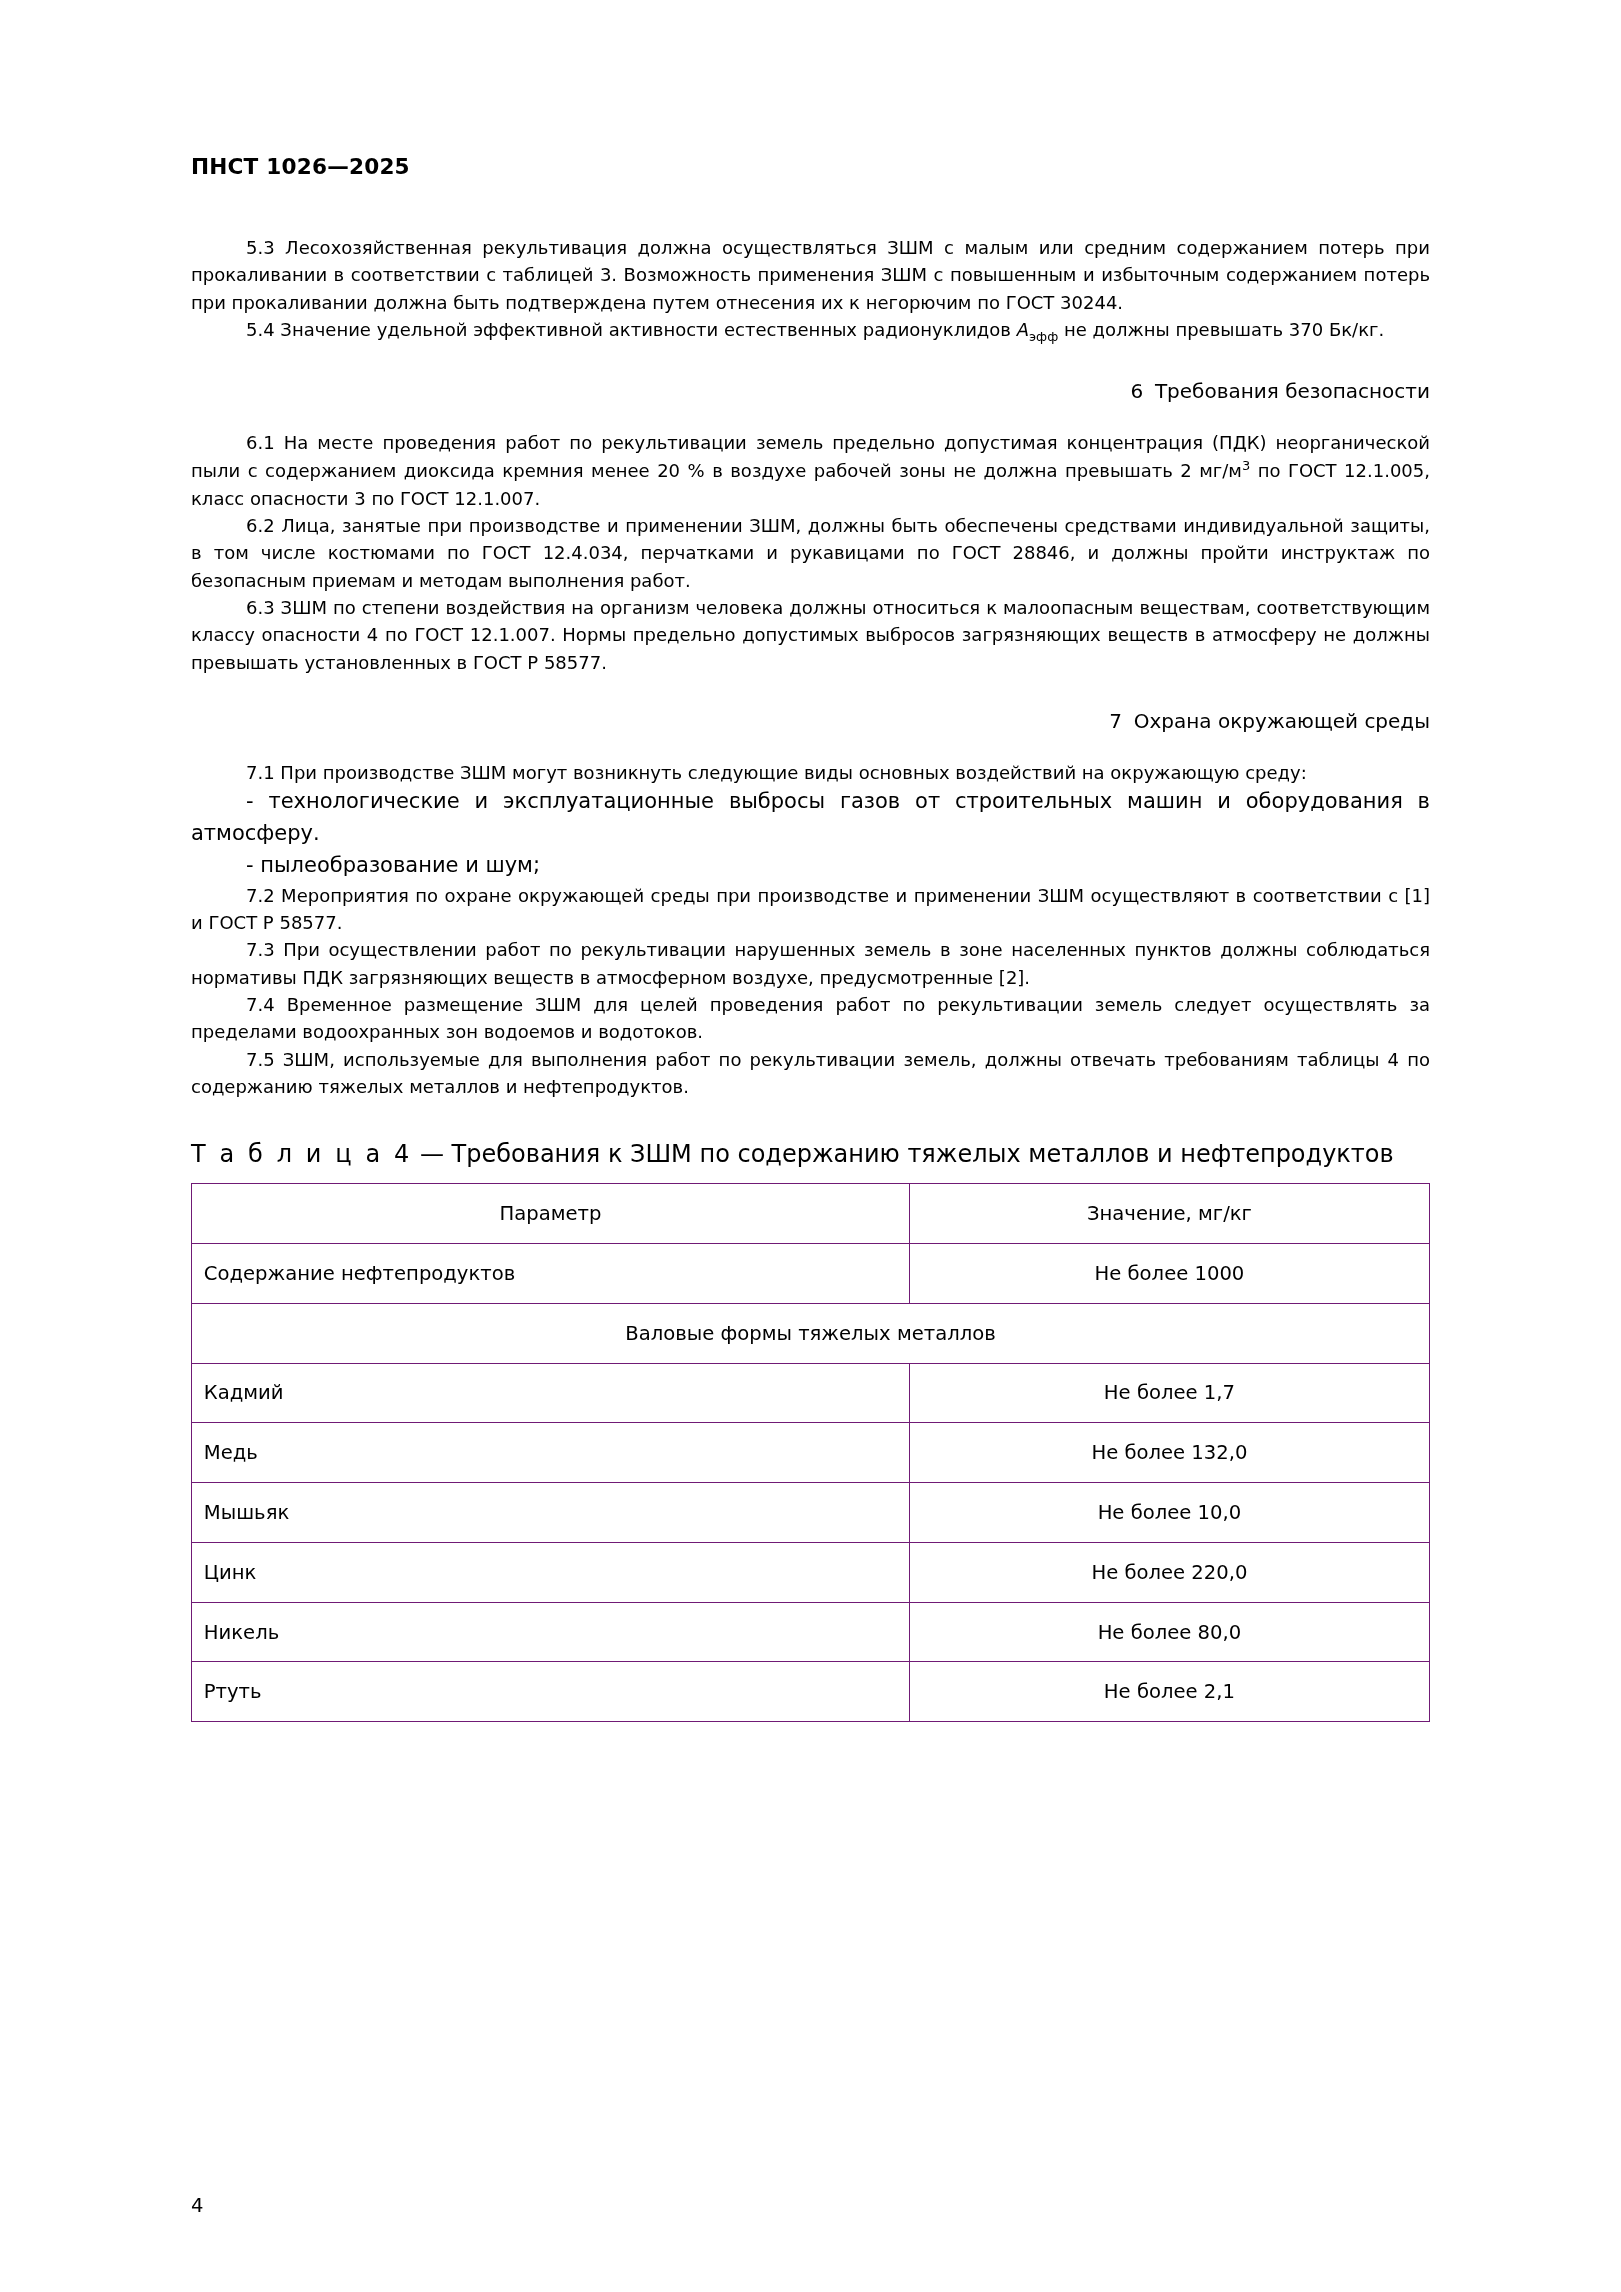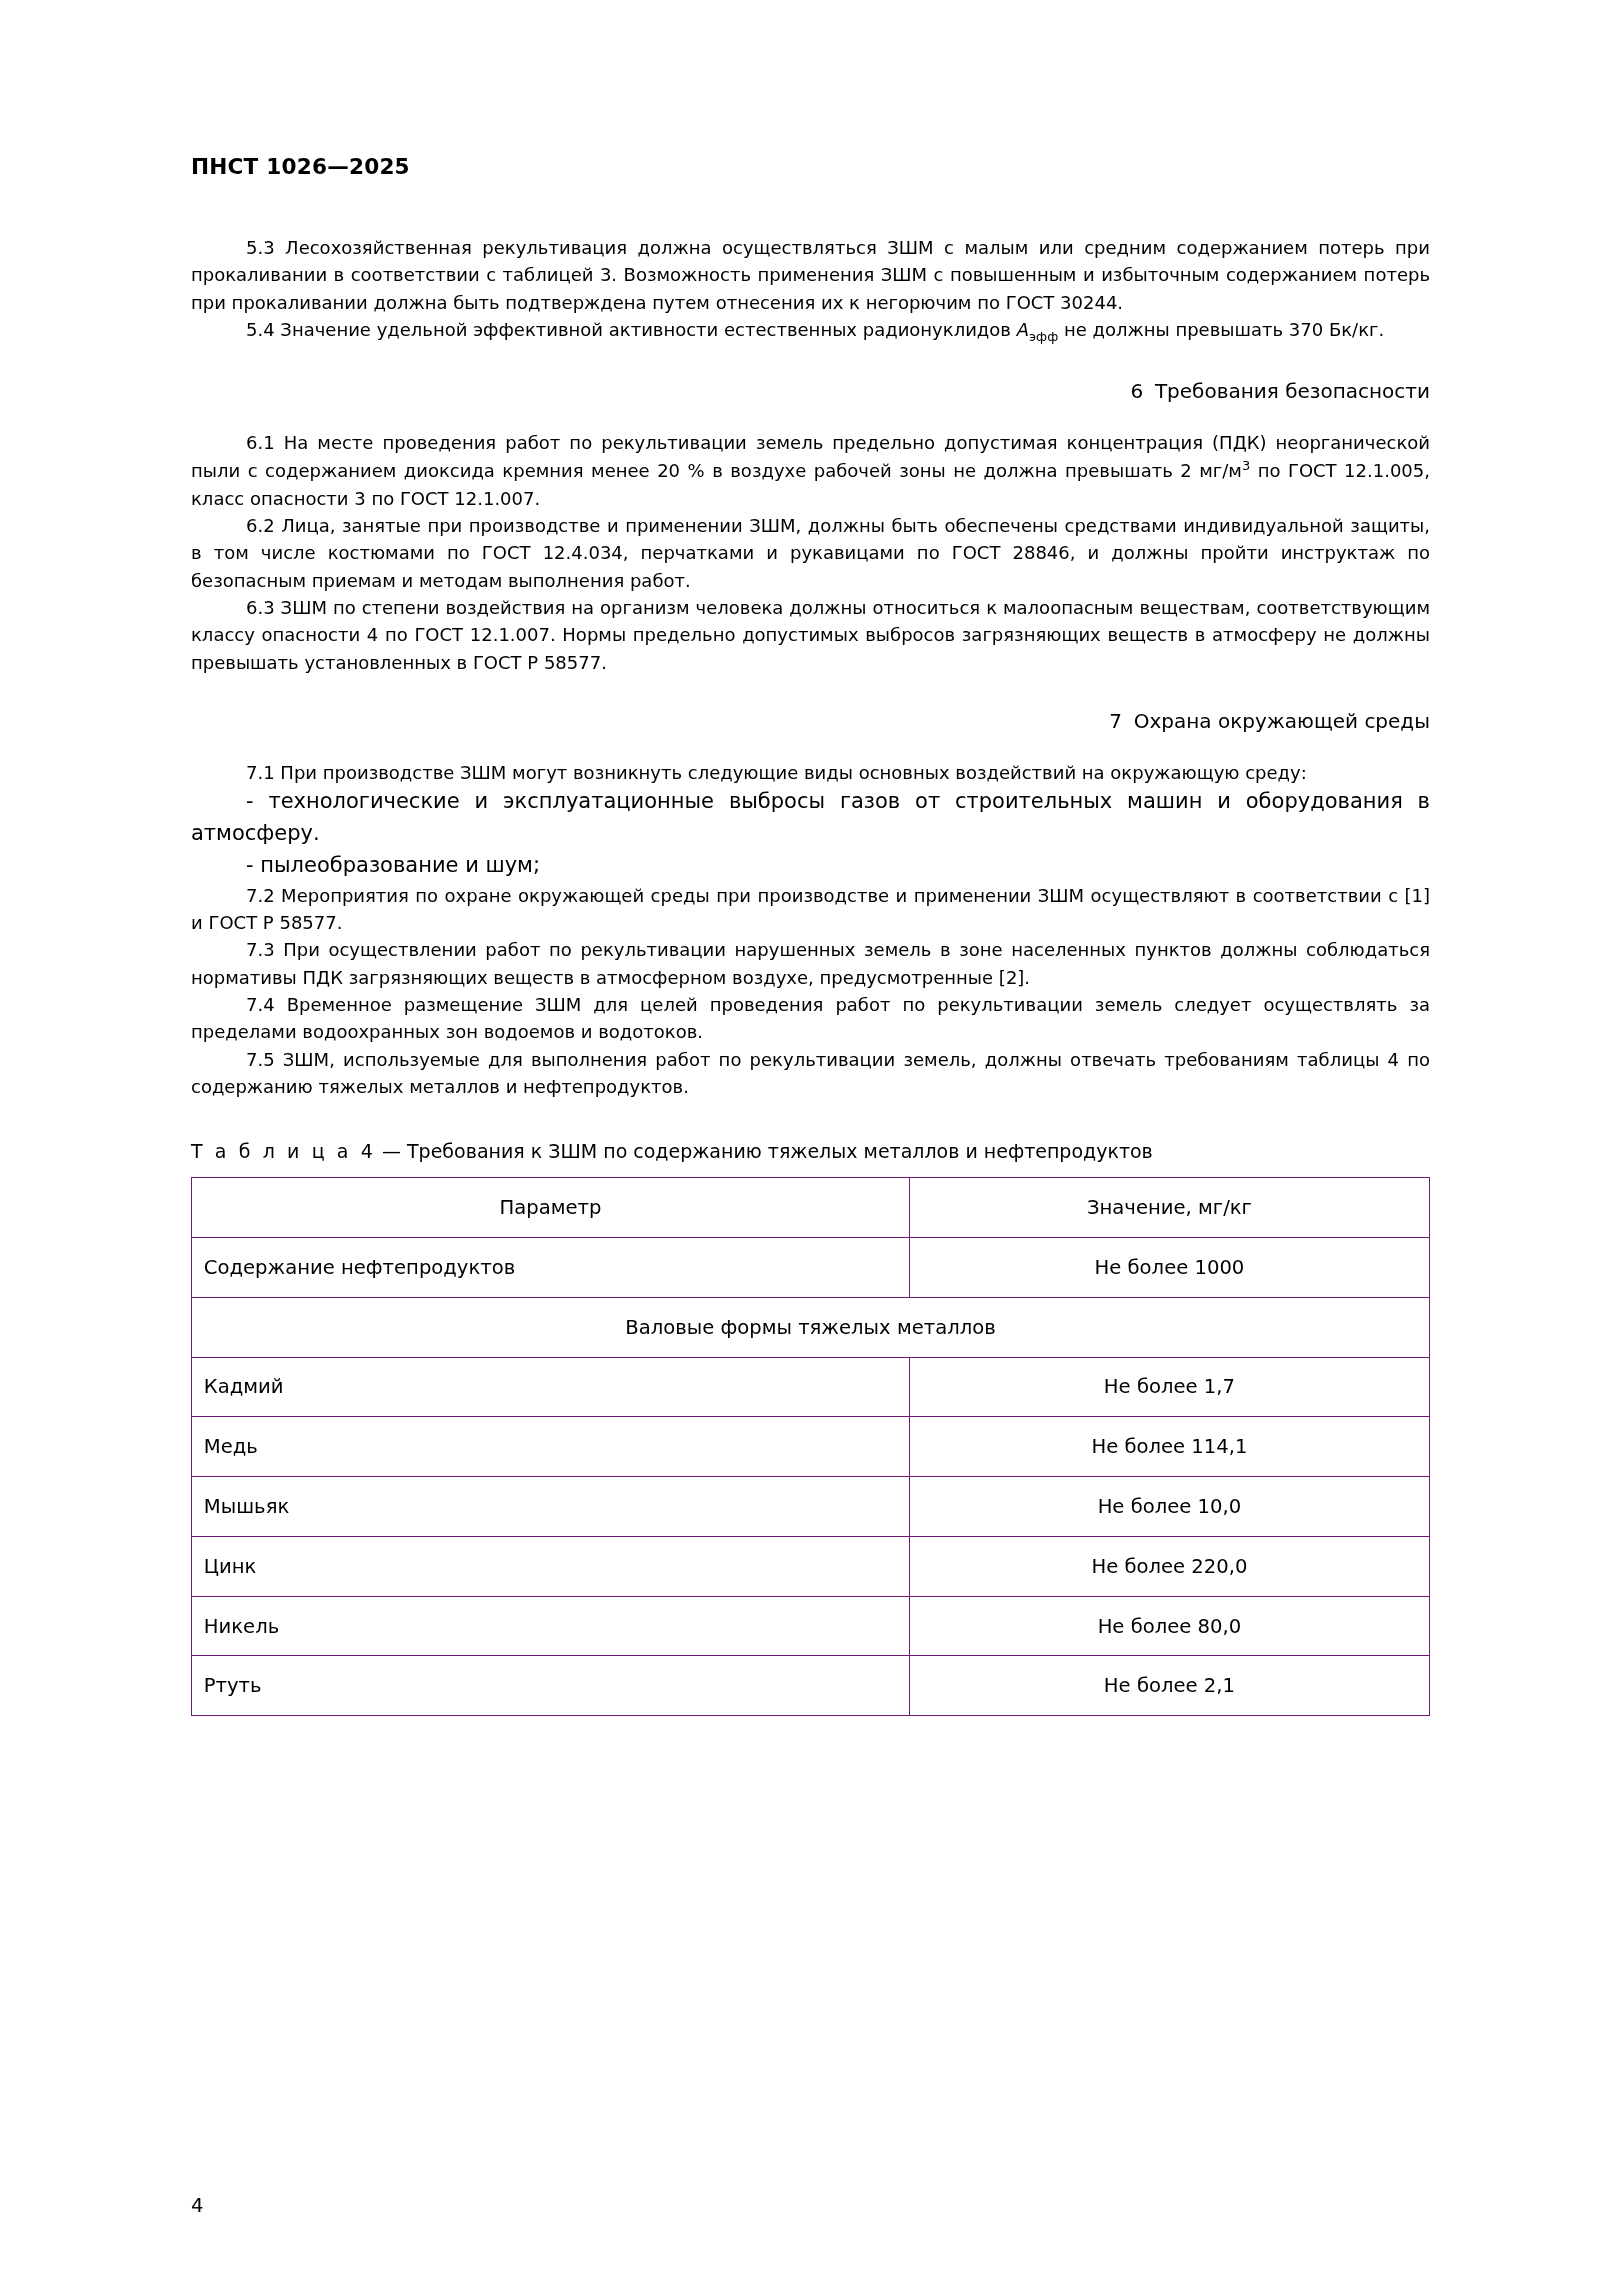--- a/index.html
+++ b/index.html
@@ -56,21 +56,21 @@
     font-size: 0.72em;
   }
   .sup {
     vertical-align: super;
     font-size: 0.72em;
   }
   .ital {
     font-style: italic;
   }
   .table-caption {
-    font-size: 19px;
+    font-size: 24px;
     margin: 39px 0 15.7px 0;
   }
   .table-caption .spaced {
     letter-spacing: 3.1px;
   }
   table.data-table {
     border-collapse: collapse;
     width: 100%;
     table-layout: fixed;
   }
@@ -144,21 +144,21 @@
       </tr>
       <tr>
         <td class="span-cell" colspan="2">Валовые формы тяжелых металлов</td>
       </tr>
       <tr>
         <td class="col-param">Кадмий</td>
         <td class="value-cell">Не более 1,7</td>
       </tr>
       <tr>
         <td class="col-param">Медь</td>
-        <td class="value-cell">Не более 114,1</td>
+        <td class="value-cell">Не более 132,0</td>
       </tr>
       <tr>
         <td class="col-param">Мышьяк</td>
         <td class="value-cell">Не более 10,0</td>
       </tr>
       <tr>
         <td class="col-param">Цинк</td>
         <td class="value-cell">Не более 220,0</td>
       </tr>
       <tr>

